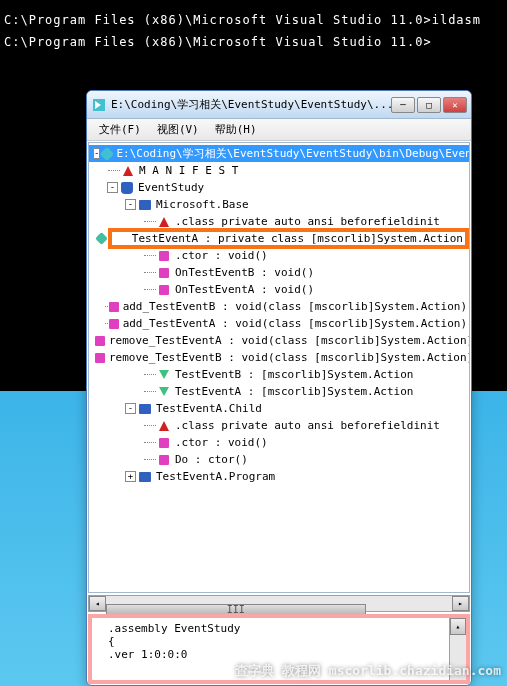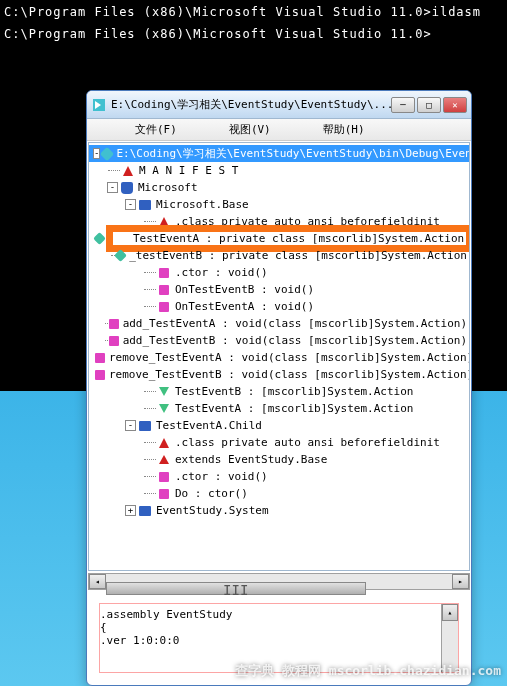--- a/index.html
+++ b/index.html
@@ -1,57 +1,57 @@
 <!DOCTYPE html>
 <html><head>
 <meta charset="utf-8">
 <style>
 * { margin: 0; padding: 0; box-sizing: border-box; font-family: "Microsoft YaHei", Consolas, monospace; }
 body { width: 507px; height: 686px; background: linear-gradient(180deg, #000 0%, #000 57%, #3cb4e8 57%, #5cc8f0 100%); overflow: hidden; position: relative; }
 
-.console { background: #000; color: #fff; font-family: Consolas, "Courier New", monospace; font-size: 12px; padding: 2px 4px; line-height: 1.8; letter-spacing: 1px; }
+.console { background: #000; color: #fff; font-family: Consolas, "Courier New", monospace; font-size: 12px; padding: 10px 4px; line-height: 1.8; letter-spacing: 1px; }
 .console .line { white-space: nowrap; }
 
 .ildasm-window { position: absolute; top: 90px; left: 86px; width: 386px; height: 596px; background: #fff; border: 1px solid #4a7abc; border-radius: 6px; box-shadow: 0 2px 12px rgba(0,0,0,0.3); overflow: hidden; display: flex; flex-direction: column; }
 
 .titlebar { height: 28px; background: linear-gradient(180deg, #f0f6fc 0%, #d8e8f8 50%, #c0d8f0 100%); display: flex; align-items: center; padding: 0 4px; border-bottom: 1px solid #a0b8d0; }
 .titlebar .app-icon { width: 16px; height: 16px; margin-right: 4px; }
 .titlebar .title-text { flex: 1; font-size: 11px; color: #000; white-space: nowrap; overflow: hidden; }
 .titlebar .win-btns { display: flex; gap: 2px; }
 .titlebar .win-btn { width: 24px; height: 16px; border: 1px solid #888; border-radius: 2px; display: flex; align-items: center; justify-content: center; background: linear-gradient(180deg, #f8f8f8, #d0d0d0); font-size: 9px; cursor: pointer; }
 .titlebar .win-btn.close { background: linear-gradient(180deg, #e88080, #d04040); color: #fff; }
 
 .menubar { height: 22px; background: linear-gradient(180deg, #f8f8f8, #e8e8e8); display: flex; align-items: center; padding: 0 4px; border-bottom: 1px solid #ccc; font-size: 11px; }
-.menubar .menu-item { padding: 2px 8px; cursor: pointer; margin-left: 36px; }
+.menubar .menu-item { padding: 2px 8px; cursor: pointer; }
 
 .tree-area { flex: 1; overflow: hidden; background: #fff; border: 1px solid #a0b8d0; margin: 1px; position: relative; }
 .tree-content { font-size: 11px; padding: 2px 0; }
 .tree-row { display: flex; align-items: center; height: 17px; white-space: nowrap; padding-left: 4px; }
 .tree-row.sel { background: #3399ff; color: #fff; }
 .exp { width: 11px; height: 11px; border: 1px solid #888; display: inline-flex; align-items: center; justify-content: center; font-size: 9px; line-height: 1; margin-right: 2px; background: #fff; color: #000; cursor: pointer; }
 .indent { display: inline-block; }
 .ic { width: 14px; height: 14px; display: inline-flex; align-items: center; justify-content: center; margin-right: 2px; }
 .ic-module { background: #40c0d0; border-radius: 2px; transform: rotate(45deg); width: 10px; height: 10px; }
 .ic-manifest { width: 0; height: 0; border-left: 5px solid transparent; border-right: 5px solid transparent; border-bottom: 10px solid #d02020; }
 .ic-shield { background: #3060c0; width: 12px; height: 12px; border-radius: 2px 2px 4px 4px; }
 .ic-class { background: #3060c0; width: 12px; height: 10px; border-radius: 1px; }
 .ic-field-teal { background: #40c0a0; border-radius: 2px; transform: rotate(45deg); width: 9px; height: 9px; }
 .ic-method { background: #e040c0; width: 10px; height: 10px; border-radius: 1px; }
 .ic-event-down { width: 0; height: 0; border-left: 5px solid transparent; border-right: 5px solid transparent; border-top: 9px solid #40c080; }
 .ic-ext-up { width: 0; height: 0; border-left: 5px solid transparent; border-right: 5px solid transparent; border-bottom: 9px solid #d02020; }
 .dots { display: inline-block; width: 12px; border-top: 1px dotted #888; vertical-align: middle; margin: 0 1px; }
 .tree-row .txt { padding: 0 2px; }
-.tree-row.hl .txt { border: 7px solid #f97316; padding-left: 20px; }
+.tree-row.hl .txt { border: 4px solid #f97316; padding-left: 20px; }
 
 .scroll-h { height: 17px; background: #e8e8e8; border: 1px solid #a0a0a0; margin: 1px; display: flex; align-items: center; }
 .scroll-h .sbtn { width: 17px; height: 15px; background: linear-gradient(180deg,#f0f0f0,#c8c8c8); border: 1px solid #888; display: flex; align-items: center; justify-content: center; font-size: 8px; cursor: pointer; }
 .scroll-h .strack { flex: 1; position: relative; }
 .scroll-h .sthumb { position: absolute; left: 0; width: 75%; height: 13px; top: 0; background: linear-gradient(180deg,#e0e0e0,#b0b0b0); border: 1px solid #888; }
 
-.bottom-panel { height: 70px; background: #fff; border: 1px solid #fca5a5; margin: 12px; padding: 4px 0; font-family: Consolas, monospace; font-size: 11px; position: relative; }
+.bottom-panel { height: 70px; background: #fff; border: 4px solid #fca5a5; margin: 1px; padding: 4px 16px; font-family: Consolas, monospace; font-size: 11px; position: relative; }
 .bottom-panel .vscroll { position: absolute; right: 0; top: 0; bottom: 0; width: 17px; background: #e8e8e8; border-left: 1px solid #a0a0a0; }
 .bottom-panel .vscroll .sbtn { height: 17px; background: linear-gradient(180deg,#f0f0f0,#c8c8c8); border: 1px solid #888; display: flex; align-items: center; justify-content: center; font-size: 8px; cursor: pointer; }
 
 .watermark { position: absolute; bottom: 6px; right: 6px; color: rgba(255,255,255,0.8); font-size: 13px; font-weight: bold; text-shadow: 0 0 4px rgba(0,0,0,0.5); }
 </style>
 </head>
 <body>
 
 <div class="console">
   <div class="line">C:\Program Files (x86)\Microsoft Visual Studio 11.0&gt;ildasm</div>
@@ -96,21 +96,21 @@
           </span>
         <span class="txt">M A N I F E S T</span>
       </div>
 
       <div class="tree-row">
         <span class="indent" style="width:14px"></span>
         <span class="exp">-</span>
         <span class="ic">
             <span class="ic-shield"></span>
           </span>
-        <span class="txt">Microsoft</span>
+        <span class="txt">EventStudy</span>
       </div>
 
       <div class="tree-row">
         <span class="indent" style="width:32px"></span>
         <span class="exp">-</span>
         <span class="ic">
             <span class="ic-class"></span>
           </span>
         <span class="txt">Microsoft.Base</span>
       </div>
@@ -126,28 +126,20 @@
 
       <div class="tree-row hl">
         <span class="indent" style="width:50px"></span>
           <span class="dots"></span>
         <span class="ic">
             <span class="ic-field-teal"></span>
           </span>
         <span class="txt">TestEventA : private class [mscorlib]System.Action</span>
       </div>
 
-      <div class="tree-row">
-        <span class="indent" style="width:50px"></span>
-          <span class="dots"></span>
-        <span class="ic">
-            <span class="ic-field-teal"></span>
-          </span>
-        <span class="txt">_testEventB : private class [mscorlib]System.Action</span>
-      </div>
 
       <div class="tree-row">
         <span class="indent" style="width:50px"></span>
           <span class="dots"></span>
         <span class="ic">
             <span class="ic-method"></span>
           </span>
         <span class="txt">.ctor : void()</span>
       </div>
       <div class="tree-row">
@@ -165,36 +157,36 @@
             <span class="ic-method"></span>
           </span>
         <span class="txt">OnTestEventA : void()</span>
       </div>
       <div class="tree-row">
         <span class="indent" style="width:50px"></span>
           <span class="dots"></span>
         <span class="ic">
             <span class="ic-method"></span>
           </span>
+        <span class="txt">add_TestEventB : void(class [mscorlib]System.Action)</span>
+      </div>
+      <div class="tree-row">
+        <span class="indent" style="width:50px"></span>
+          <span class="dots"></span>
+        <span class="ic">
+            <span class="ic-method"></span>
+          </span>
         <span class="txt">add_TestEventA : void(class [mscorlib]System.Action)</span>
       </div>
       <div class="tree-row">
         <span class="indent" style="width:50px"></span>
           <span class="dots"></span>
         <span class="ic">
             <span class="ic-method"></span>
           </span>
-        <span class="txt">add_TestEventB : void(class [mscorlib]System.Action)</span>
-      </div>
-      <div class="tree-row">
-        <span class="indent" style="width:50px"></span>
-          <span class="dots"></span>
-        <span class="ic">
-            <span class="ic-method"></span>
-          </span>
         <span class="txt">remove_TestEventA : void(class [mscorlib]System.Action)</span>
       </div>
       <div class="tree-row">
         <span class="indent" style="width:50px"></span>
           <span class="dots"></span>
         <span class="ic">
             <span class="ic-method"></span>
           </span>
         <span class="txt">remove_TestEventB : void(class [mscorlib]System.Action)</span>
       </div>
@@ -223,28 +215,20 @@
           </span>
         <span class="txt">TestEventA.Child</span>
       </div>
       <div class="tree-row">
         <span class="indent" style="width:50px"></span>
           <span class="dots"></span>
         <span class="ic">
             <span class="ic-manifest"></span>
           </span>
         <span class="txt">.class private auto ansi beforefieldinit</span>
-      </div>
-      <div class="tree-row">
-        <span class="indent" style="width:50px"></span>
-          <span class="dots"></span>
-        <span class="ic">
-            <span class="ic-ext-up"></span>
-          </span>
-        <span class="txt">extends EventStudy.Base</span>
       </div>
       <div class="tree-row">
         <span class="indent" style="width:50px"></span>
           <span class="dots"></span>
         <span class="ic">
             <span class="ic-method"></span>
           </span>
         <span class="txt">.ctor : void()</span>
       </div>
       <div class="tree-row">
@@ -255,31 +239,31 @@
           </span>
         <span class="txt">Do : ctor()</span>
       </div>
 
       <div class="tree-row">
         <span class="indent" style="width:32px"></span>
         <span class="exp">+</span>
         <span class="ic">
             <span class="ic-class"></span>
           </span>
-        <span class="txt">EventStudy.System</span>
+        <span class="txt">TestEventA.Program</span>
       </div>
 
     </div>
   </div>
 
   <div class="scroll-h">
     <div class="sbtn">◂</div>
     <div class="strack">
       <div class="sthumb">
-          <span style="position:absolute;left:50%;top:-1px;transform:translateX(-50%);font-size:14px;color:#555">III</span>
+          <span style="position:absolute;left:50%;top:-1px;transform:translateX(-50%);font-size:10px;color:#555">III</span>
         </div>
     </div>
     <div class="sbtn">▸</div>
   </div>
 
   <div class="bottom-panel">
     <div>.assembly EventStudy</div>
     <div>{</div>
     <div>  .ver 1:0:0:0</div>
     <div class="vscroll">

